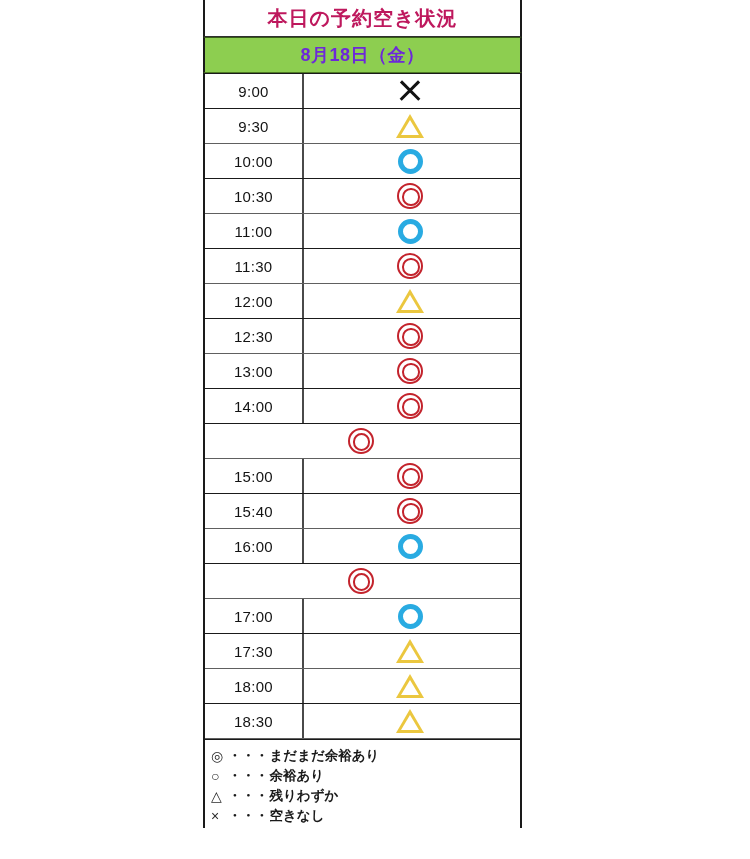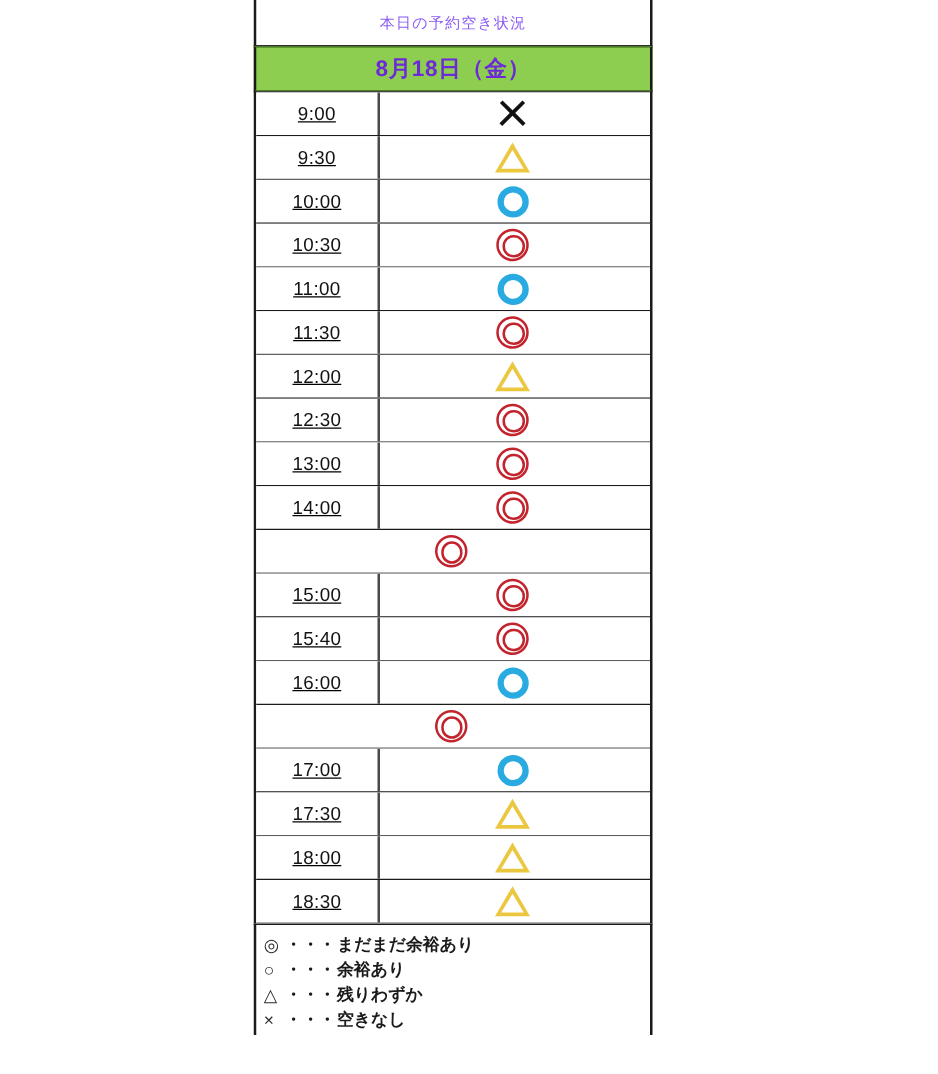--- a/index.html
+++ b/index.html
@@ -25,23 +25,23 @@
     height: 37px;
     border-left: 2px solid #1a1a1a;
     border-right: 2px solid #1a1a1a;
     border-bottom: 1px solid #2f2f2f;
     display: flex;
     align-items: center;
     justify-content: center;
     background: #ffffff;
   }
   .title-text {
-    font-size: 12px;
-    font-weight: normal;
-    color: #8b5cf6;
+    font-size: 20px;
+    font-weight: bold;
+    color: #be185d;
     letter-spacing: 1px;
     line-height: 1;
   }
 
   
   .date-row {
     height: 36px;
     border-left: 2px solid #1a1a1a;
     border-right: 2px solid #1a1a1a;
     border-top: 1px solid #355c15;
@@ -62,21 +62,20 @@
   .slot-table {
     border-left: 2px solid #1a1a1a;
     border-right: 2px solid #1a1a1a;
     border-top: 1px solid #1a1a1a;
   }
   .slot-row {
     height: 35px;
     display: flex;
     border-bottom: 1px solid #1a1a1a;
     background: #ffffff;
-    text-decoration: underline;
   }
   .slot-row.thick-sep { border-bottom: 1px solid #606060; }
 
   .time-cell {
     width: 99px;
     border-right: 2px solid #4a4a4a;
     display: flex;
     align-items: center;
     justify-content: center;
     font-size: 15px;

